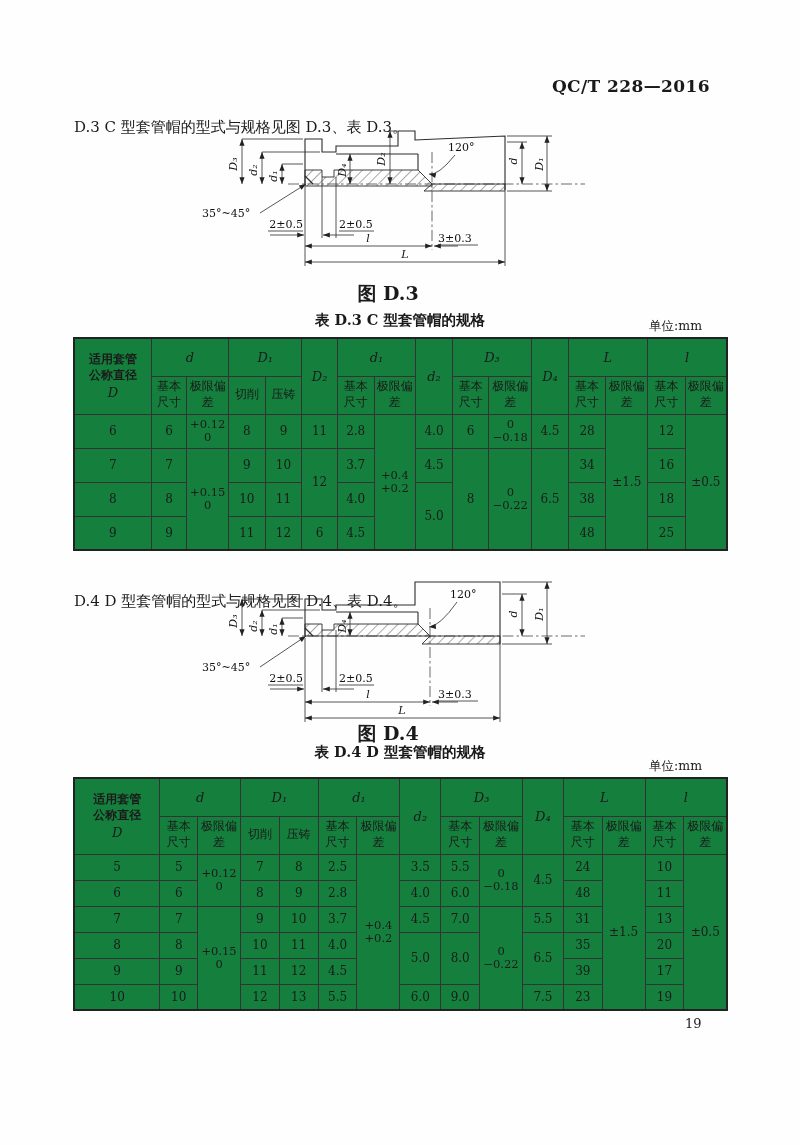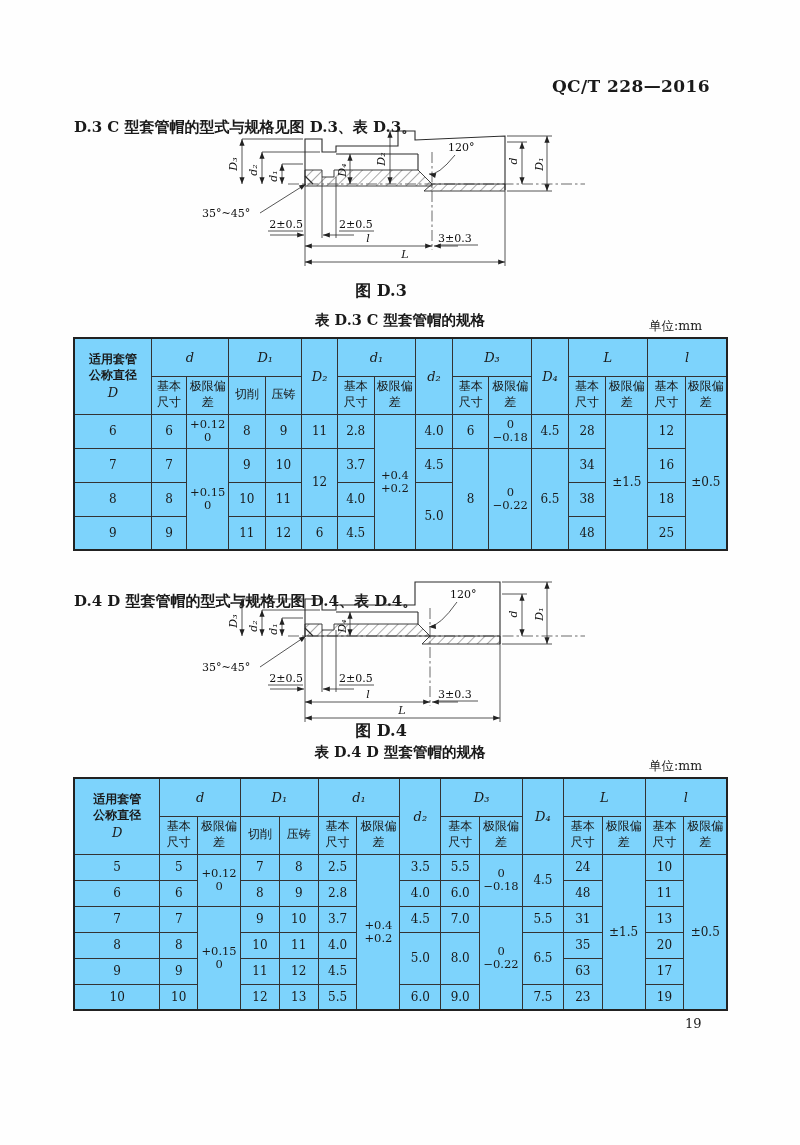--- a/index.html
+++ b/index.html
@@ -1,37 +1,37 @@
 <!DOCTYPE html>
 <html><head>
 <meta charset="utf-8">
 <style>
   html,body{margin:0;padding:0}
   body{width:800px;height:1145px;position:relative;background:#fefefe;
        font-family:"DejaVu Serif","DejaVu Sans",serif;color:#1a1a1a;overflow:hidden}
   .abs{position:absolute}
   .std-code{top:76px;right:90px;font-size:17px;font-weight:bold;letter-spacing:.4px}
-  .clause{left:74px;font-size:15px;font-weight:bold;white-space:nowrap}
+  .clause{left:74px;font-size:15px;font-weight:normal;white-space:nowrap}
   #clause-d3{top:103px}
   #clause-d4{top:577px}
   .figwrap{left:200px;width:400px;height:150px}
   #fig-d3{top:124px}
   #fig-d4{top:574px}
-  .figcap{left:1px;width:760px;text-align:center;font-size:16px;font-weight:bold}
+  .figcap{left:8px;width:760px;text-align:center;font-size:19px;font-weight:bold}
   #figcap-d3{top:281px}
   #figcap-d4{top:721px}
   .tblcap{left:0;width:800px;text-align:center;font-size:14.5px;font-weight:bold}
   #tblcap-d3{top:311px}
   #tblcap-d4{top:743px}
   .unit{right:98px;font-size:12.5px}
   #unit-d3{top:318px}
   #unit-d4{top:758px}
   table.spec{position:absolute;left:73px;width:655px;border-collapse:collapse;
              table-layout:fixed;text-align:center;font-size:12px;
-             border:2px solid #222;background:#7dd3fc}
+             border:2px solid #222;background:#15803d}
   .spec th,.spec td{border:1px solid #333;padding:0 1px;vertical-align:middle;font-weight:normal}
   .spec thead tr{height:38px}
   #table-d3 tbody tr{height:34px}
   #table-d4 tbody tr{height:26px}
   .hdr-cn{font-weight:bold;font-size:12px;line-height:1.3}
   .wrapbox{width:54px;margin:0 auto;font-weight:bold;font-size:12px;line-height:1.35}
   .sym{font-style:italic;font-size:13px;font-weight:normal}
   .dev{white-space:pre-line;line-height:1.1;font-size:11.5px}
   .pageno{top:1016px;left:685px;font-size:13px}
   
@@ -403,21 +403,21 @@
       <td rowspan="2">6.5</td>
       <td>35</td>
       <td>20</td>
     </tr>
     <tr>
       <td>9</td>
       <td>9</td>
       <td>11</td>
       <td>12</td>
       <td>4.5</td>
-      <td>63</td>
+      <td>39</td>
       <td>17</td>
     </tr>
     <tr>
       <td>10</td>
       <td>10</td>
       <td>12</td>
       <td>13</td>
       <td>5.5</td>
       <td>6.0</td>
       <td>9.0</td>

